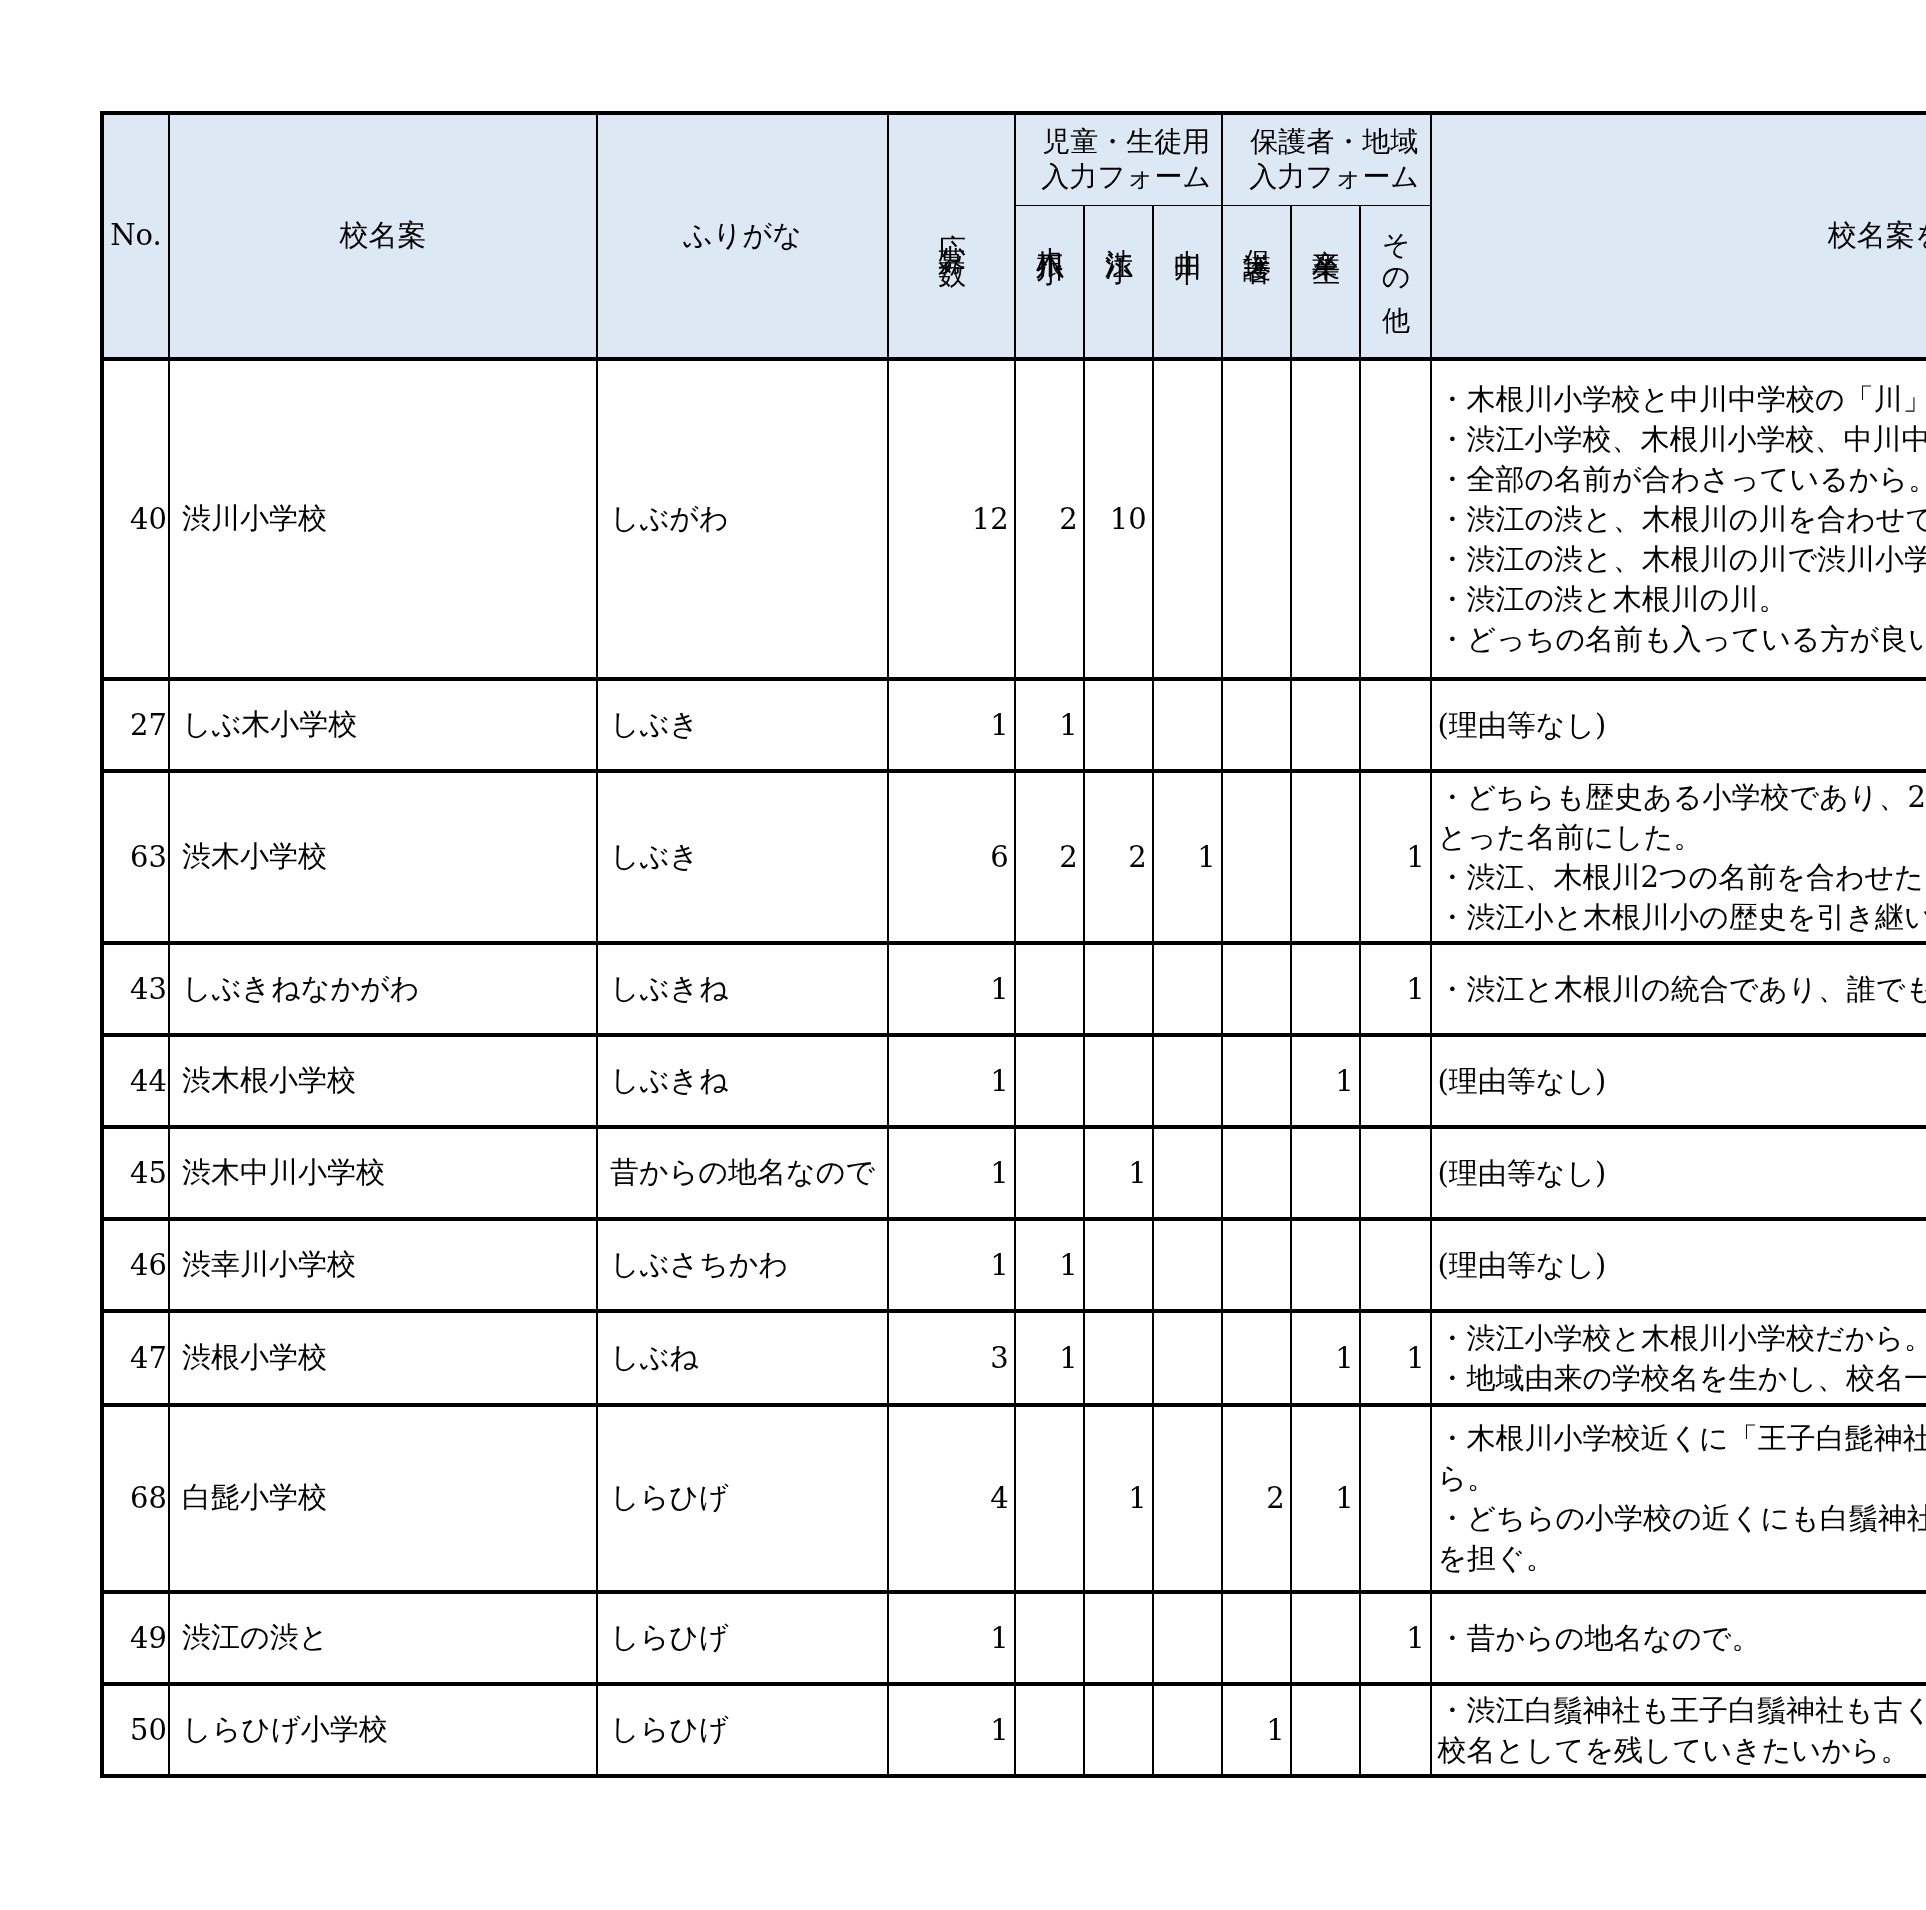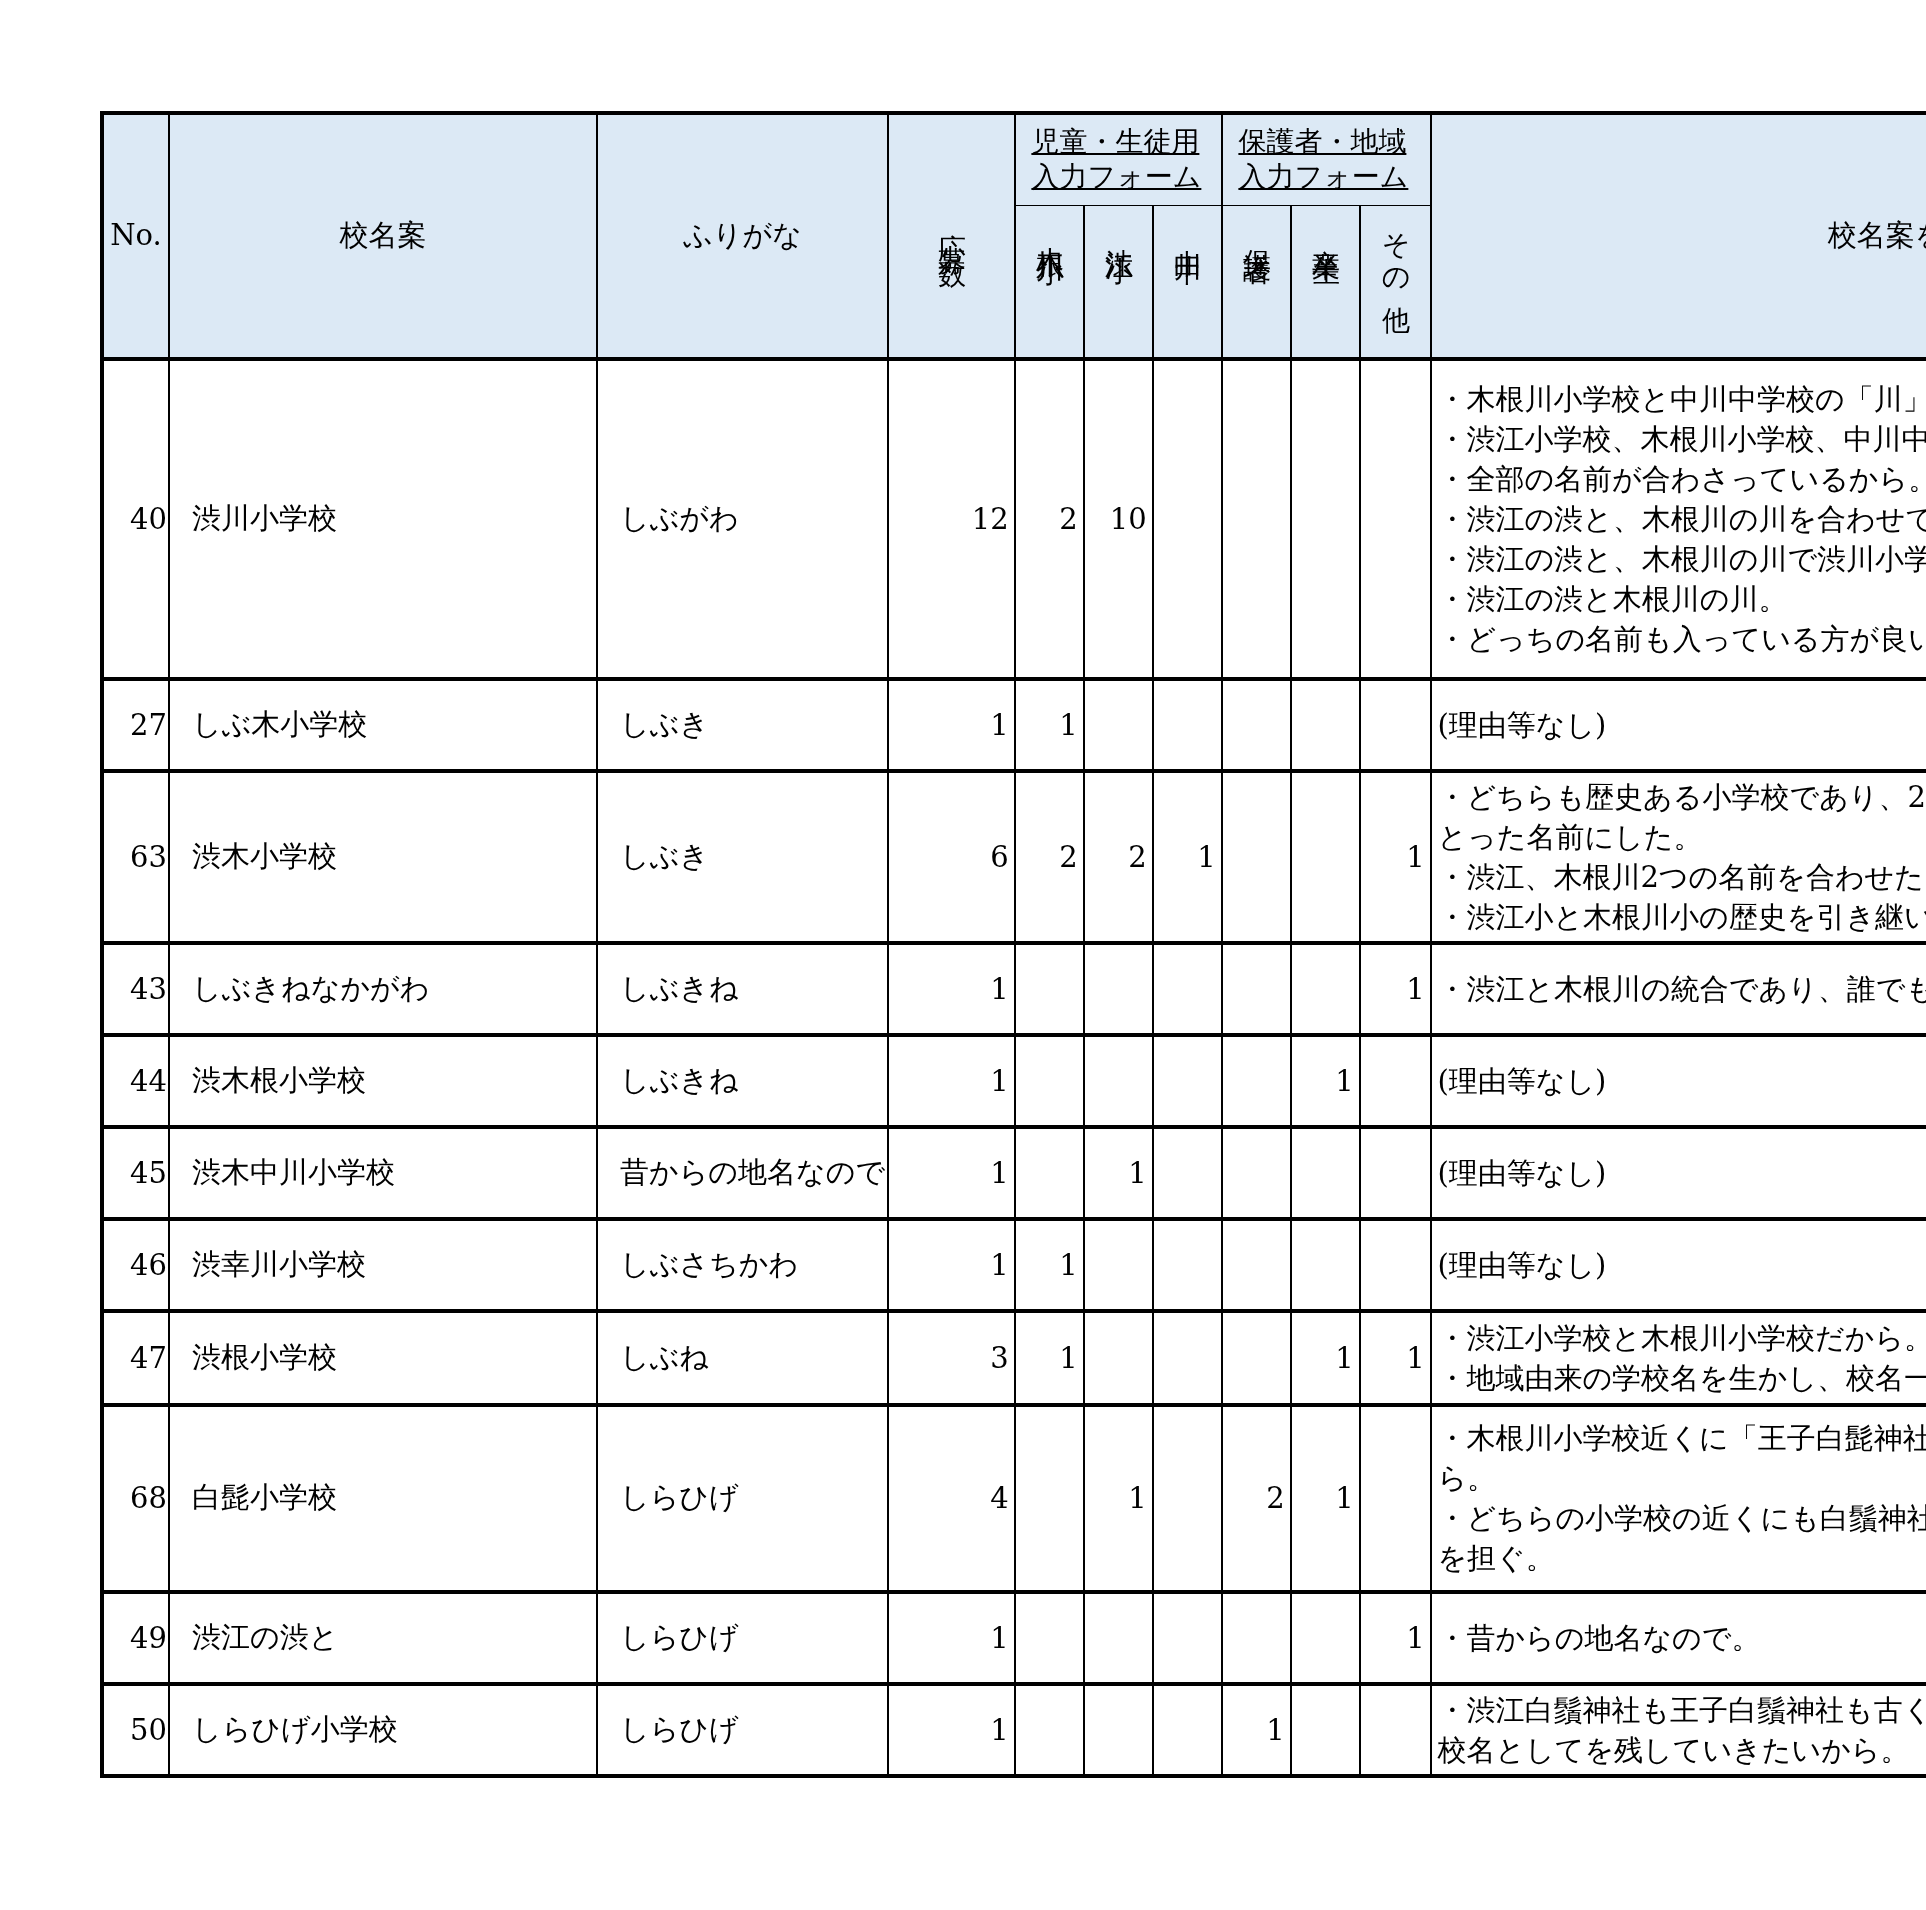--- a/index.html
+++ b/index.html
@@ -14,27 +14,27 @@
     border: 4.6px solid #000;
   }
   .page-table td, .page-table th {
     border-left: 2.3px solid #000; border-right: 2.3px solid #000;
     border-top: 4.6px solid #000; border-bottom: 4.6px solid #000;
     padding: 0; vertical-align: middle;
   }
   thead th { background: #dce9f5; font-weight: normal; font-size: 29px; line-height: 1.15; }
   thead .sub th { border-top: 1.5px solid #000; }
   thead .grp th { border-bottom: 1.5px solid #000; }
-  .grp-label { text-align: left; padding: 9.2px 0 0 15.4px !important; vertical-align: top !important; font-size: 28px !important; line-height: 35px !important; text-decoration: underline; }
+  .grp-label { text-align: center; padding: 9.2px 0 0 15.4px !important; vertical-align: top !important; font-size: 28px !important; line-height: 35px !important; }
   .vert { writing-mode: vertical-rl; text-orientation: upright; margin: 0 auto; letter-spacing: 3.9px; font-size: 28px; line-height: 1; }
   .vert-cell { vertical-align: top !important; padding-top: 7.7px !important; }
   .ohbo .vert { letter-spacing: 14px; }
   td { font-size: 29px; }
   td.no { text-align: right; padding-right: 1px; }
-  td.name, td.kana { text-align: left; padding-left: 22px; }
+  td.name, td.kana { text-align: left; padding-left: 12px; }
   td.num { text-align: right; padding-right: 5.4px; }
   td.reason { text-align: left; padding: 3.9px 5.4px; line-height: 40px; }
   .reason-line { display: block; }
 </style>
 </head>
 <body>
 
 <table class="page-table">
   <colgroup>
     <col style="width:67px">

